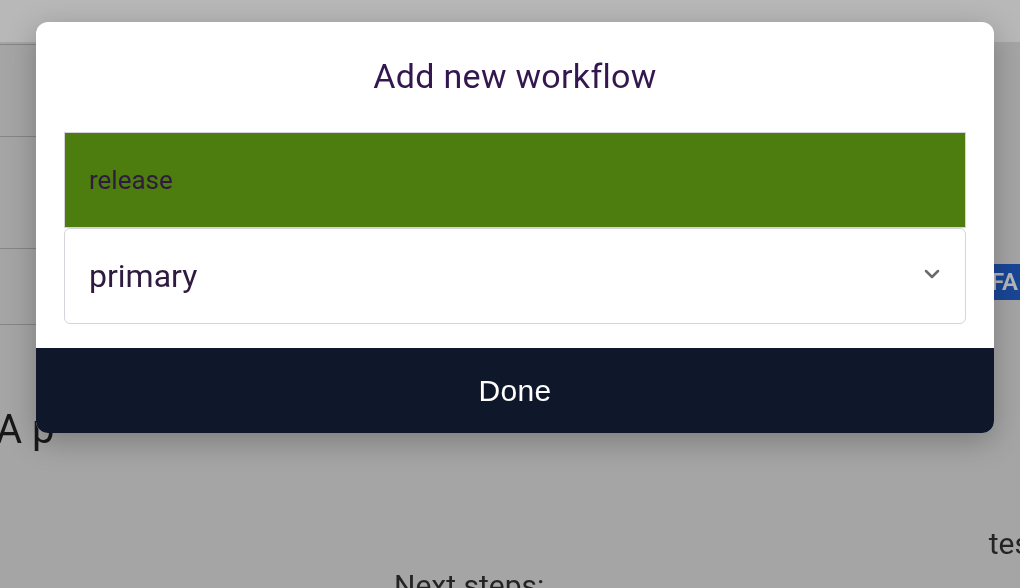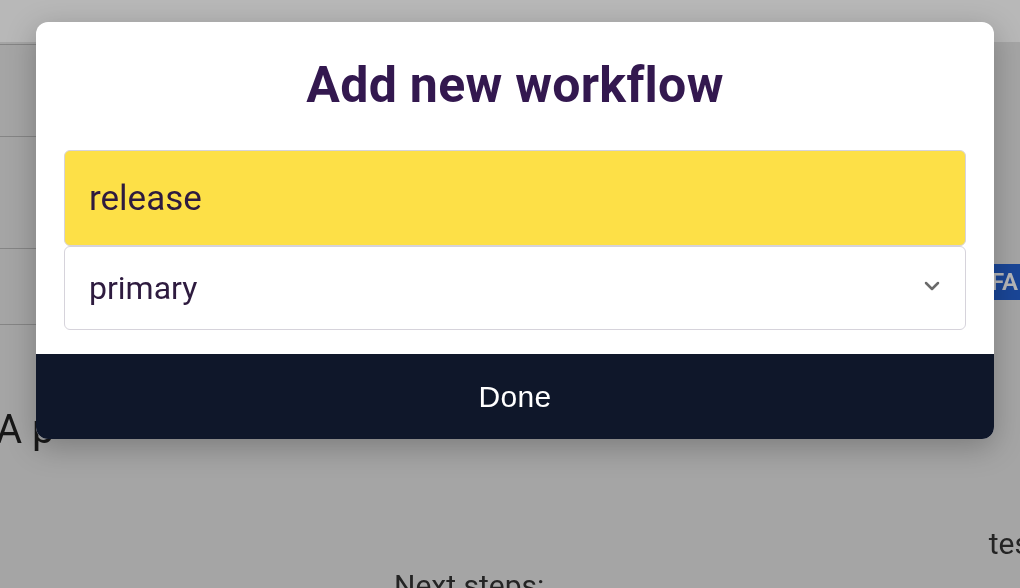--- a/index.html
+++ b/index.html
@@ -38,53 +38,53 @@
       background:#fff;
       border-radius:12px;
       box-shadow:0 8px 30px rgba(0,0,0,0.25);
       overflow:hidden;
     }
     .modal-body {
       padding: 34px 28px 24px 28px;
     }
     .modal-title {
       text-align:center;
-      font-size:50px;
-      font-weight:700;
+      font-size:34px;
+      font-weight:400;
       color:#33184f;
       letter-spacing:0.3px;
       margin-bottom:36px;
     }
     .text-input {
       width:100%;
       height:96px;
       border:1px solid #d6d3db;
-      border-radius:6px;
-      font-size:35px;
+      border-radius:0;
+      font-size:26px;
       color:#2e1b3f;
       padding:0 24px;
       outline:none;
-      background:#fde047;
+      background:#4d7c0f;
       font-family:inherit;
     }
     .section-label {
       margin-top:48px;
       margin-bottom:28px;
       font-size:26px;
       font-weight:700;
       letter-spacing:0.5px;
       color:#34194f;
     }
     .select-wrap {
       position:relative;
       width:100%;
     }
     .select-field {
       width:100%;
-      height:84px;
+      height:96px;
       border:1px solid #d6d3db;
       border-radius:6px;
       font-size:32px;
       color:#2e1b3f;
       padding:0 56px 0 24px;
       background:#fff;
       display:flex;
       align-items:center;
       cursor:pointer;
     }

